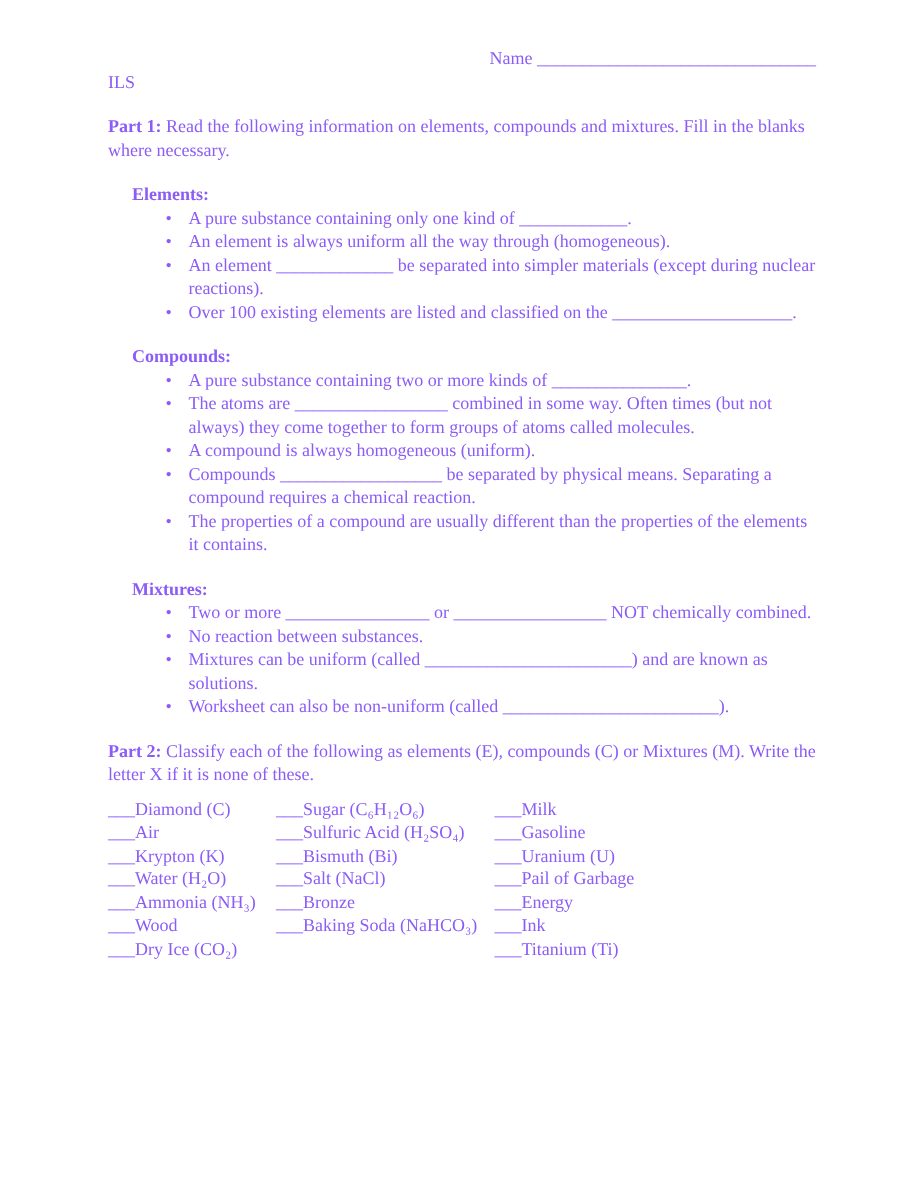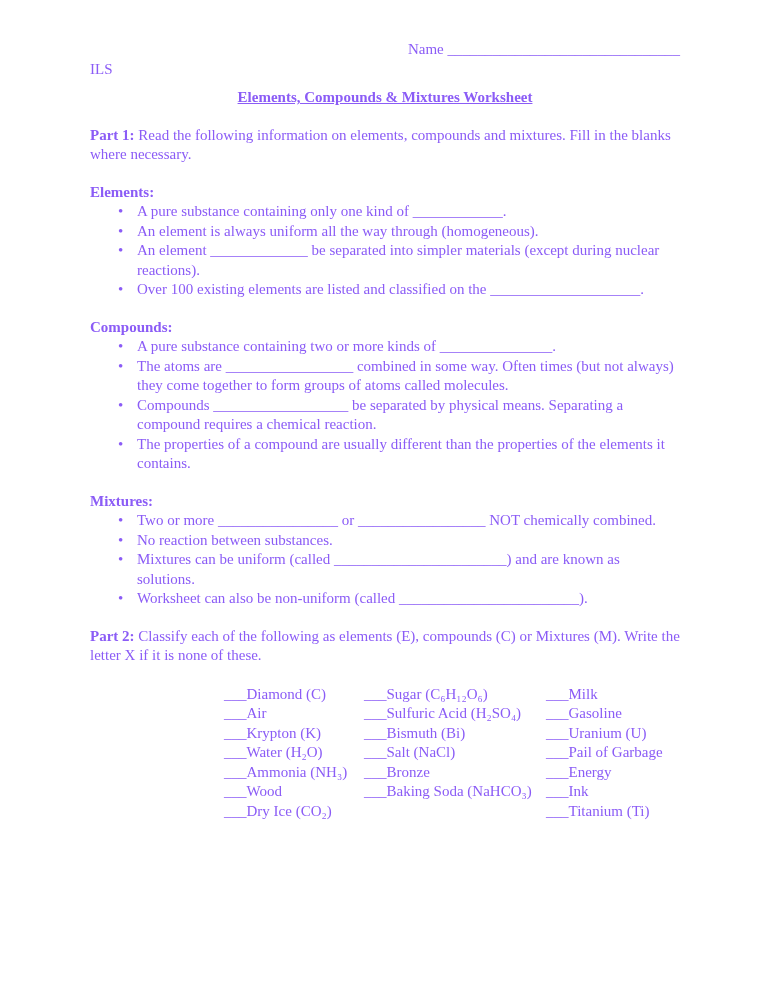--- a/index.html
+++ b/index.html
@@ -7,60 +7,60 @@
     width:768px;height:864px;box-sizing:border-box;background:#ffffff;
     font-family:Liberation Serif, serif;
     font-size:15px;line-height:19.5px;color:#8b5cf6;
     padding:40px 88px 0 90px;overflow:hidden;position:relative;
   }
   .name-row{text-align:right;}
   .course{margin-top:0;}
   .title{text-align:center;font-weight:bold;text-decoration:underline;margin-top:9px;}
   .intro{margin:18px 0 0 0;}
   .part-label{font-weight:bold;}
-  .section{margin-top:18px;}
+  .section{margin-top:18px;margin-left:20px;}
   .section-heading{font-weight:bold;}
   .bullet{position:relative;padding-left:47px;}
   .bullet::before{content:"\2022";position:absolute;left:28px;top:0;}
-  .grid{display:flex;margin-top:19px;justify-content:flex-end;}
+  .grid{display:flex;margin-top:9px;}
   .col{white-space:nowrap;}
   .col-1{width:140px;}
   .col-2{width:182px;}
   .col-3{width:134px;}
   .col-4{flex:1;}
   .grid-item{height:19.5px;}
 </style>
 </head>
 <body>
 
 <div class="page">
 
   <div class="name-row">
     <span>Name</span>
     <span>_______________________________</span>
   </div>
 
   <div class="course">ILS</div>
 
-  <div class="title">Elements, Compounds &amp; Mixtures Worksheet</div>
 
   <p class="intro"><span class="part-label">Part 1:</span> <span>Read the following information on elements, compounds and mixtures.  Fill in the blanks where necessary.</span></p>
 
   <div class="section">
     <div class="section-heading">Elements:</div>
     <div class="bullet">A pure substance containing only one kind of ____________.</div>
     <div class="bullet">An element is always uniform all the way through (homogeneous).</div>
     <div class="bullet">An element _____________ be separated into simpler materials (except during nuclear reactions).</div>
     <div class="bullet">Over 100 existing elements are listed and classified on the ____________________.</div>
   </div>
 
   <div class="section">
     <div class="section-heading">Compounds:</div>
     <div class="bullet">A pure substance containing two or more kinds of _______________.</div>
     <div class="bullet">The atoms are _________________ combined in some way.  Often times (but not always) they come together to form groups of atoms called molecules.</div>
+    <div class="bullet">A compound is always homogeneous (uniform).</div>
     <div class="bullet">Compounds __________________ be separated by physical means.  Separating a compound requires a chemical reaction.</div>
     <div class="bullet">The properties of a compound are usually different than the properties of the elements it contains.</div>
   </div>
 
   <div class="section">
     <div class="section-heading">Mixtures:</div>
     <div class="bullet">Two or more ________________ or _________________ NOT chemically combined.</div>
     <div class="bullet">No reaction between substances.</div>
     <div class="bullet">Mixtures can be uniform (called _______________________) and are known as solutions.</div>
     <div class="bullet">Worksheet can also be non-uniform (called ________________________).</div>

